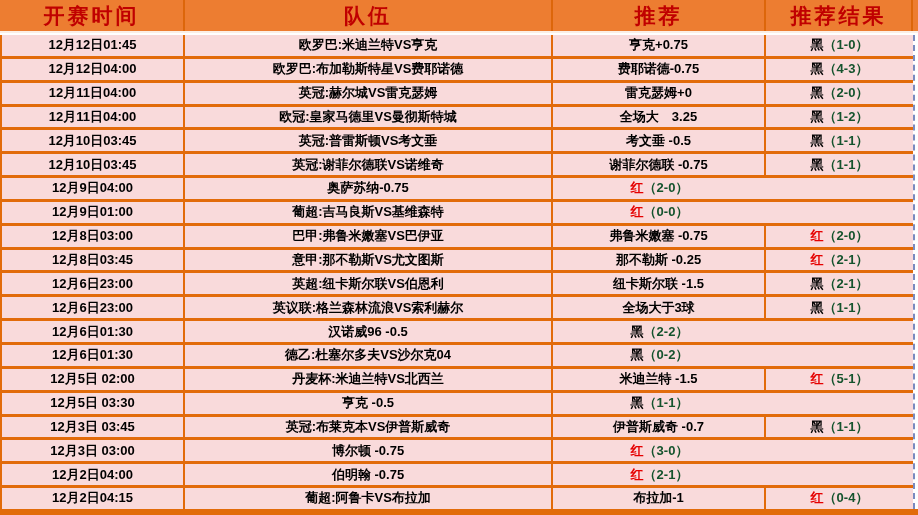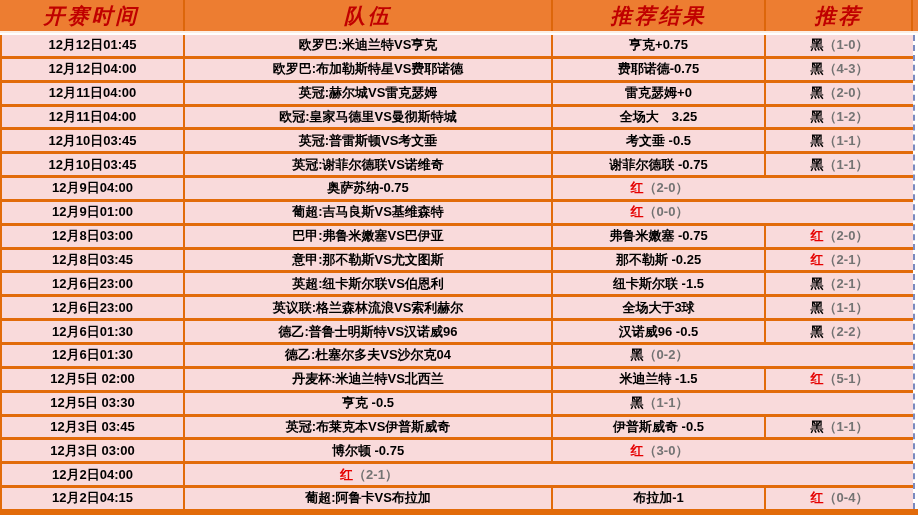--- a/index.html
+++ b/index.html
@@ -13,21 +13,20 @@
     -webkit-font-smoothing:none;
   }
   
   .header-row{
     position:absolute;left:0;top:0;width:918px;height:33px;
     background:#ED7D31;
     border-bottom:2px solid #FBEFE6;
     display:grid;
     grid-template-columns:185px 368px 213px 147px 1fr;
     box-sizing:border-box;
-    font-style:italic;
   }
   .header-cell{
     display:flex;align-items:center;justify-content:center;
     color:#C00000;
     font-size:21px;
     letter-spacing:3px;
     border-right:2px solid #DD660A;
     box-sizing:border-box;
     white-space:nowrap;
     overflow:hidden;
@@ -56,42 +55,42 @@
     color:#000000;
     font-size:13px;
     border-right:2px solid #E26B0A;
     box-sizing:border-box;
     white-space:pre;
     overflow:hidden;
   }
   .cell.result-cell{border-right:none;}
   .result-label.red{color:#E50000;}
   .result-label.black{color:#000000;}
-  .result-score{color:#737373;}
+  .result-score{color:#14532d;}
   
   .bottom-bar{
     position:absolute;left:0;bottom:0;width:918px;height:6px;
     background:#E26B0A;
   }
   
   .page-break-line{
     position:absolute;left:913px;top:35px;bottom:6px;width:0;
     border-left:2px dashed #7A8AC0;
   }
 </style>
 </head>
 <body>
 
 <div class="screen">
 
   <div class="header-row">
     <div class="header-cell">开赛时间</div>
     <div class="header-cell">队伍</div>
+    <div class="header-cell">推荐</div>
     <div class="header-cell">推荐结果</div>
-    <div class="header-cell">推荐</div>
     <div class="header-cell filler"></div>
   </div>
 
   <div class="tbody" id="tbody">
   <div class="row">
     <div class="cell">12月12日01:45</div>
     <div class="cell">欧罗巴:米迪兰特VS亨克</div>
     <div class="cell">亨克+0.75</div>
     <div class="cell result-cell">
       <span class="result-label black">黑</span><span class="result-score">（1-0）</span>
@@ -190,21 +189,20 @@
     <div class="cell">12月6日23:00</div>
     <div class="cell">英议联:格兰森林流浪VS索利赫尔</div>
     <div class="cell">全场大于3球</div>
     <div class="cell result-cell">
       <span class="result-label black">黑</span><span class="result-score">（1-1）</span>
     </div>
   </div>
 
   <div class="row">
     <div class="cell">12月6日01:30</div>
-    <div class="cell">德乙:普鲁士明斯特VS汉诺威96</div>
     <div class="cell">汉诺威96 -0.5</div>
     <div class="cell result-cell">
       <span class="result-label black">黑</span><span class="result-score">（2-2）</span>
     </div>
   </div>
 
   <div class="row">
     <div class="cell">12月6日01:30</div>
     <div class="cell">德乙:杜塞尔多夫VS沙尔克04</div>
     <div class="cell result-cell">
@@ -225,36 +223,37 @@
     <div class="cell">12月5日 03:30</div>
     <div class="cell">亨克 -0.5</div>
     <div class="cell result-cell">
       <span class="result-label black">黑</span><span class="result-score">（1-1）</span>
     </div>
   </div>
 
   <div class="row">
     <div class="cell">12月3日 03:45</div>
     <div class="cell">英冠:布莱克本VS伊普斯威奇</div>
-    <div class="cell">伊普斯威奇 -0.5</div>
+    <div class="cell">伊普斯威奇 -0.7</div>
     <div class="cell result-cell">
       <span class="result-label black">黑</span><span class="result-score">（1-1）</span>
     </div>
   </div>
 
   <div class="row">
     <div class="cell">12月3日 03:00</div>
     <div class="cell">博尔顿 -0.75</div>
     <div class="cell result-cell">
       <span class="result-label red">红</span><span class="result-score">（3-0）</span>
     </div>
   </div>
 
   <div class="row">
     <div class="cell">12月2日04:00</div>
+    <div class="cell">伯明翰 -0.75</div>
     <div class="cell result-cell">
       <span class="result-label red">红</span><span class="result-score">（2-1）</span>
     </div>
   </div>
 
   <div class="row">
     <div class="cell">12月2日04:15</div>
     <div class="cell">葡超:阿鲁卡VS布拉加</div>
     <div class="cell">布拉加-1</div>
     <div class="cell result-cell">

